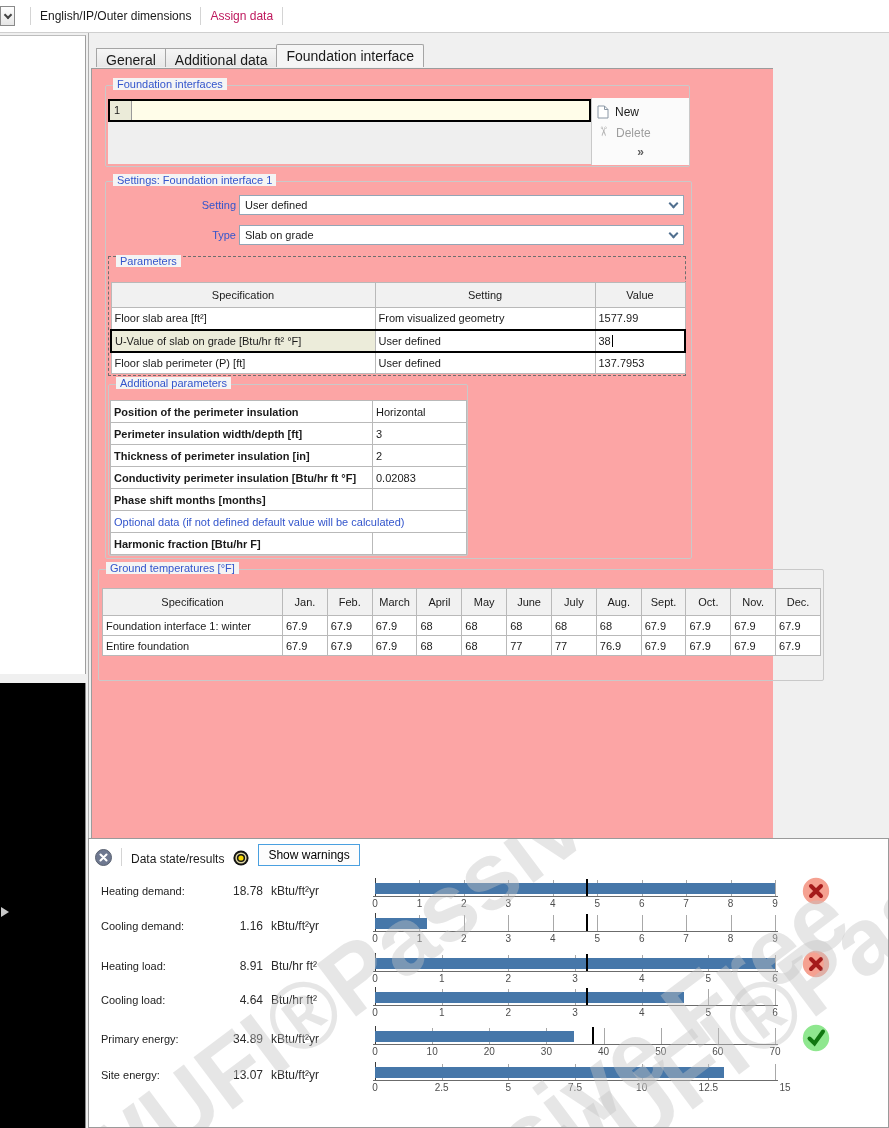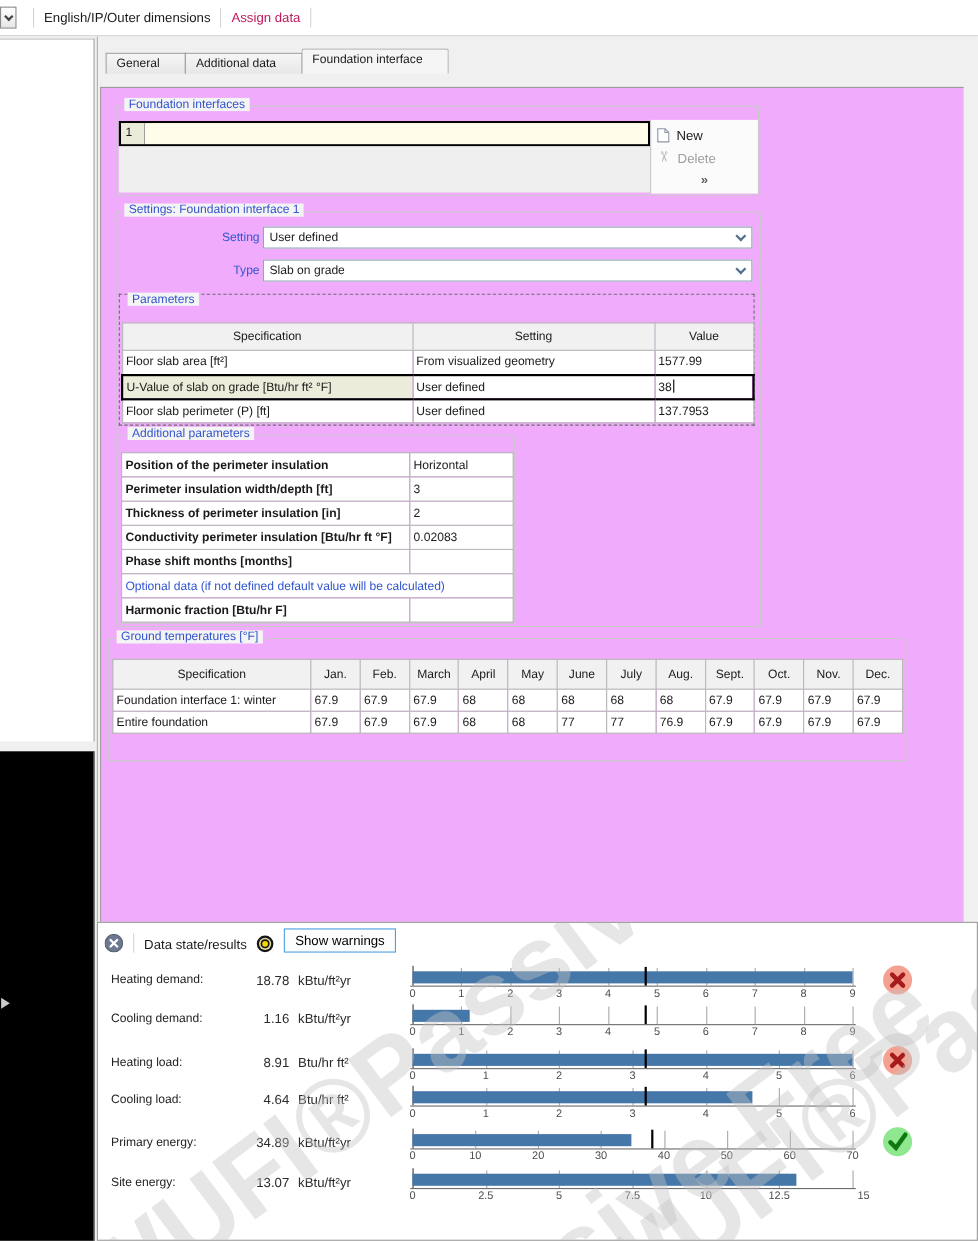--- a/index.html
+++ b/index.html
@@ -26,26 +26,26 @@
     border-top:1px solid #bdbdbd; border-right:1px solid #9e9e9e; }
   #viewport { position:absolute; left:0; top:650px; width:86px; height:445px; background:#000;
     border-right:1px solid #8a8a8a; }
   .vp-arrow { position:absolute; left:1px; top:224px; width:0; height:0;
     border-top:5px solid transparent; border-bottom:5px solid transparent; border-left:8px solid #c9c9c9; }
 
   
   #main { position:absolute; left:88px; top:33px; width:801px; height:805px; background:#f0f0f0;
     border-left:1px solid #adadad; }
   .tabstrip { position:absolute; left:7px; top:12px; height:22px; display:flex; align-items:flex-end; z-index:3;}
-  .tab { height:19px; padding:3px 23px 2px 9px; border:1px solid #a5a5a5; border-bottom:none;
-    background:linear-gradient(#f6f6f6,#e7e7e7); font-size:11px; white-space:nowrap; }
+  .tab { height:19px; padding:3px 9px 2px 9px; border:1px solid #a5a5a5; border-bottom:none;
+    background:linear-gradient(#f6f6f6,#e7e7e7); font-size:14px; white-space:nowrap; }
   .tab + .tab { margin-left:-1px; }
   .tab.active { height:23px; background:#f5f5f5; border-top-left-radius:2px; border-top-right-radius:2px; z-index:4; }
-  #tab-page { position:absolute; left:2px; top:46px; width:785px; height:772px;
-    background:#f0abfc; border:1px solid #9c9c9c; border-right:none; }
+  #tab-page { position:absolute; left:2px; top:35px; width:682px; height:772px;
+    background:#fca5a5; border:1px solid #9c9c9c; border-right:none; }
 
   
   .groupbox { position:absolute; border:1px solid #c9c9c9; border-radius:2px; }
   .gb-label { position:absolute; top:-8px; left:7px; background:#f4f4f4; padding:0 4px;
     color:var(--accent,#3355cc); white-space:nowrap; }
   .dashed-box { position:absolute; border:1px dashed #6e6e6e; }
 
   
   .fi-row { position:absolute; left:2px; top:13px; width:483px; height:23px; border:2px solid #000;
     display:flex; background:#fffde9; }

